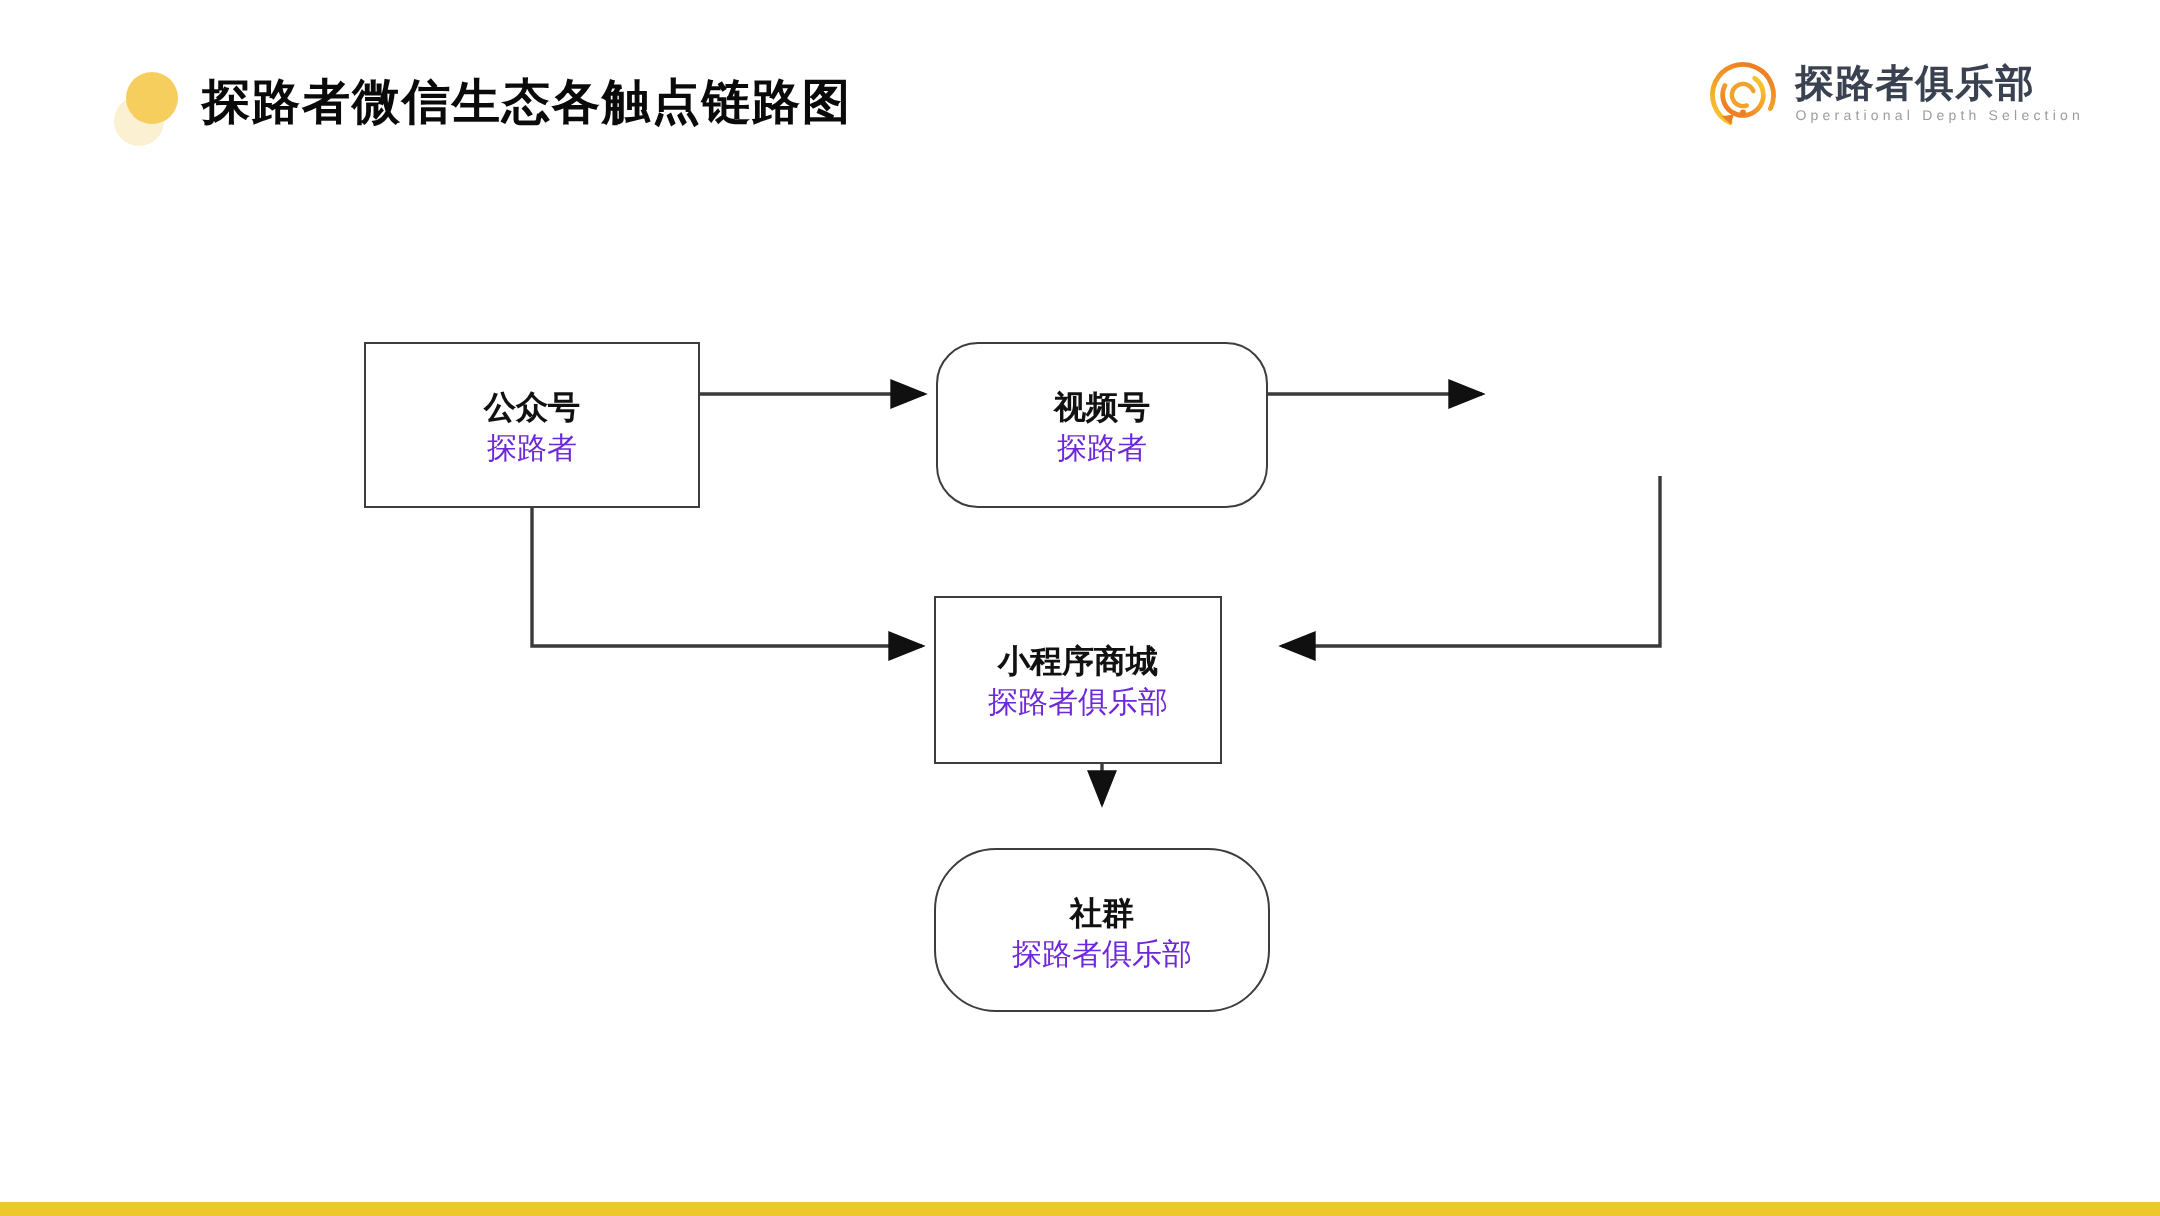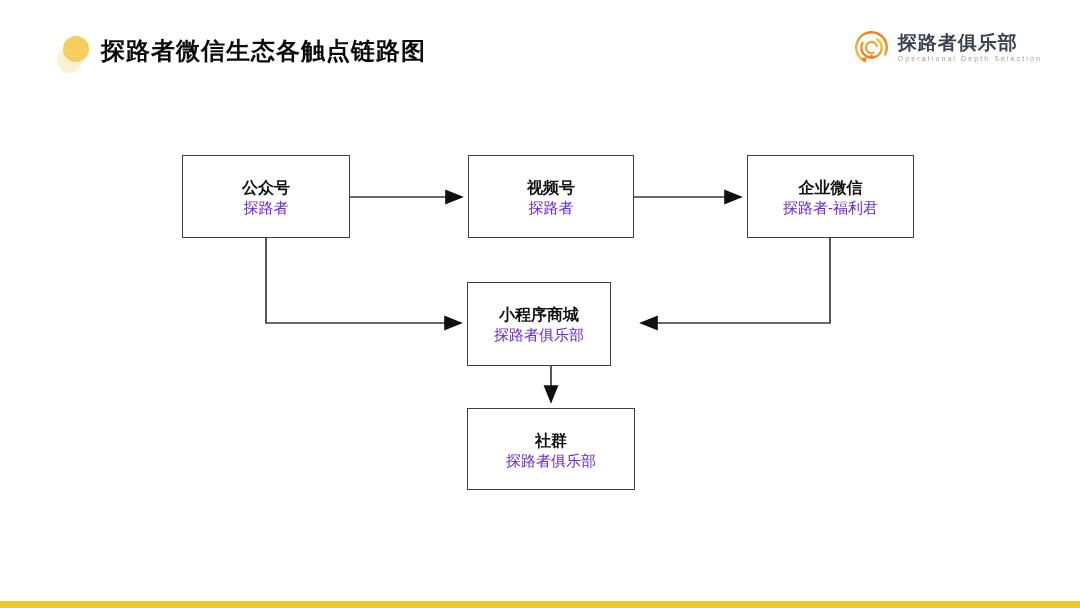--- a/index.html
+++ b/index.html
@@ -34,30 +34,30 @@
   .logo-sub {
     font-size:7px; color:#9C9C9C; letter-spacing:2.1px; margin-top:2px;
     white-space:nowrap;
   }
 
   
   .node {
     position:absolute; box-sizing:border-box; background:#ffffff;
     border:1.6px solid #3d3d3d;
     display:flex; flex-direction:column; align-items:center;
-    justify-content:space-evenly; padding:22px 4px; text-align:center;
+    justify-content:space-evenly; padding:22px 4px; text-align:center;margin-top:16px;
   }
   .node-title { font-size:16px; font-weight:bold; color:#111111; white-space:nowrap; }
   .node-sub   { font-size:15px; font-weight:normal; color:#6d28d9; white-space:nowrap; }
 
   #node-official-account  { left:182px; top:155px; width:168px; height:83px; }
-  #node-video-channel     { left:468px; top:155px; width:166px; height:83px; }
+  #node-video-channel     { left:468px; top:155px; width:166px; height:83px;border-radius:21px; }
   #node-enterprise-wechat { left:747px; top:155px; width:167px; height:83px; }
   #node-miniprogram-mall  { left:467px; top:282px; width:144px; height:84px; }
-  #node-community         { left:467px; top:408px; width:168px; height:82px; }
+  #node-community         { left:467px; top:408px; width:168px; height:82px;border-radius:31px; }
 
   .connector-layer { position:absolute; left:0; top:0; width:1080px; height:608px; pointer-events:none; }
 
   
   .bottom-bar {
     position:absolute; left:0; bottom:0; width:1080px; height:7px; background:#EDC72B;
   }
 </style>
 </head>
 <body>
@@ -106,24 +106,20 @@
   <div class="node" id="node-official-account">
     <div class="node-title">公众号</div>
     <div class="node-sub">探路者</div>
   </div>
 
   <div class="node" id="node-video-channel">
     <div class="node-title">视频号</div>
     <div class="node-sub">探路者</div>
   </div>
 
-  <div class="node" id="node-enterprise-wechat">
-    <div class="node-title">企业微信</div>
-    <div class="node-sub">探路者-福利君</div>
-  </div>
 
   <div class="node" id="node-miniprogram-mall">
     <div class="node-title">小程序商城</div>
     <div class="node-sub">探路者俱乐部</div>
   </div>
 
   <div class="node" id="node-community">
     <div class="node-title">社群</div>
     <div class="node-sub">探路者俱乐部</div>
   </div>

